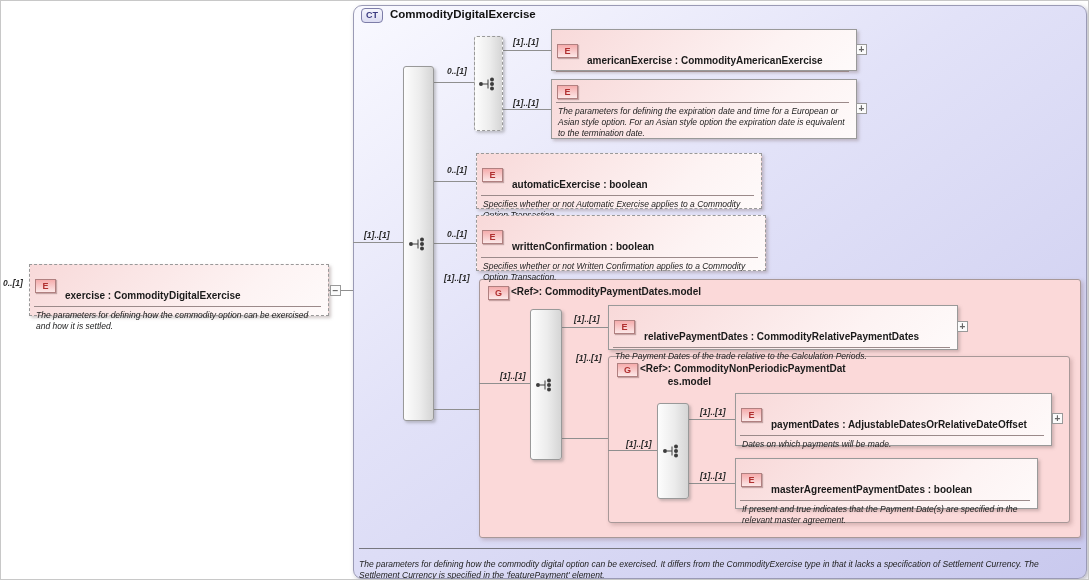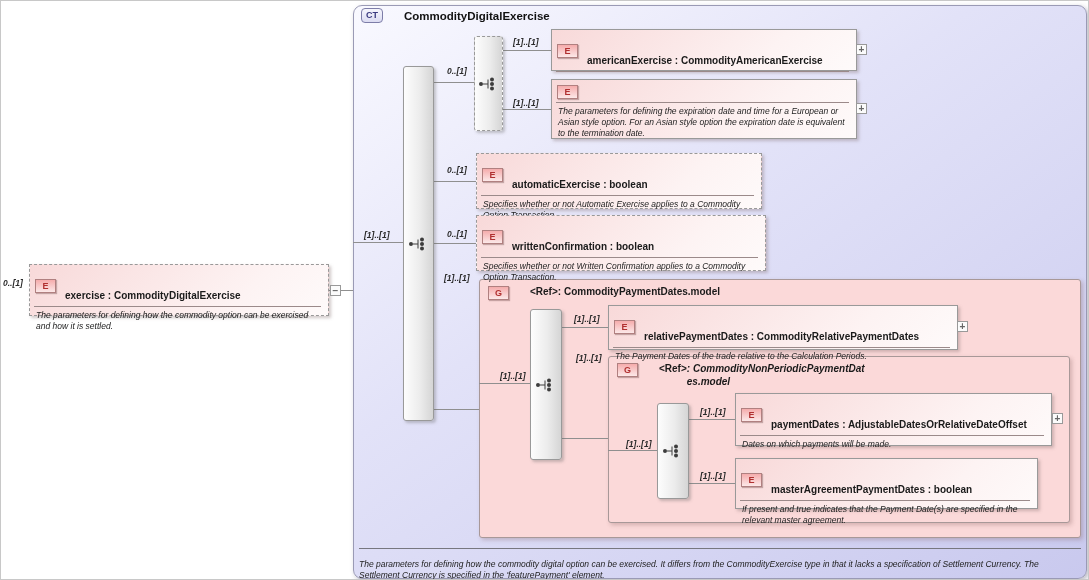--- a/index.html
+++ b/index.html
@@ -2,32 +2,32 @@
 <html><head>
 <meta charset="utf-8">
 <style>
   html,body{margin:0;padding:0;background:#fff;}
   .canvas{position:relative;width:1089px;height:580px;background:#ffffff;
           font-family:"Liberation Sans",sans-serif;overflow:hidden;box-sizing:border-box;border:1px solid #c8c8c8;}
   
   .ct-box{position:absolute;border:1px solid #9a9ab5;border-radius:9px;
           background:linear-gradient(145deg,#f9f9ff 0%,#e2e2f8 40%,#c9c9ee 100%);
           box-shadow:2px 2px 5px rgba(60,60,90,.35);}
-  .ct-header{position:absolute;display:flex;align-items:center;gap:21px;}
+  .ct-header{position:absolute;display:flex;align-items:flex-start;gap:7px;}
   .ct-badge{display:inline-block;padding:1px 4px;border-radius:4px;border:1px solid #7d7da8;
             background:linear-gradient(180deg,#f6f6fd,#dcdcf2);color:#3b3b80;
             font-weight:bold;font-size:9px;line-height:11px;}
   .ct-title{font-weight:bold;font-size:11.5px;color:#111;}
   .ct-footer-sep{position:absolute;height:1px;background:#77777f;}
   .ct-footer{position:absolute;font-style:italic;font-size:8.5px;color:#222;line-height:1.3;}
   
   .group-box{position:absolute;border:1px solid #a89898;border-radius:3px;background:#fbd9d9;
              box-shadow:2px 2px 4px rgba(120,80,80,.30);}
   .group-head{display:flex;align-items:flex-start;padding:6px 8px 0 8px;}
-  .g-ref{font-weight:bold;font-size:10px;color:#1a1a1a;margin-left:21px;white-space:nowrap;}
+  .g-ref{font-weight:bold;font-size:10px;color:#1a1a1a;margin-left:2px;white-space:nowrap;}
   .g-title{font-weight:bold;font-size:10px;color:#1a1a1a;word-break:break-all;line-height:1.25;}
   
   .ebox{position:absolute;border:1px solid #999;background:linear-gradient(135deg,#f8d9d9 0%,#fdf3f3 70%,#fefafa 100%);
         box-shadow:2px 2px 3px rgba(120,100,100,.35);box-sizing:border-box;}
   .ebox.dashed{border-style:dashed;}
   .ehead{display:flex;align-items:center;gap:9px;padding:5px 6px 3px 5px;}
   .badge{display:inline-block;width:19px;height:12px;border:1px solid #b08080;
          background:linear-gradient(180deg,#f5acac,#fce8e8);color:#b03030;
          font-weight:bold;font-size:9px;line-height:12px;text-align:center;flex:0 0 auto;
          box-shadow:1px 1px 1px rgba(120,80,80,.4);}
@@ -65,21 +65,21 @@
       <span class="badge">G</span>
       <span class="g-ref">&lt;Ref&gt;</span>
       <span class="g-title">: CommodityPaymentDates.model</span>
     </div>
   </div>
 
   <div class="group-box" style="left:607px;top:355px;width:460px;height:165px;">
     <div class="group-head">
       <span class="badge">G</span>
       <span class="g-ref">&lt;Ref&gt;</span>
-      <span class="g-title" style="width:182px;font-style:italic;">: CommodityNonPeriodicPaymentDates.model</span>
+      <span class="g-title" style="width:182px;">: CommodityNonPeriodicPaymentDates.model</span>
     </div>
   </div>
 
   <div class="hl" style="left:328px;top:289px;width:24px;"></div>
   <div class="hl" style="left:352px;top:241px;width:50px;"></div>
   <div class="hl" style="left:431px;top:81px;width:42px;"></div>
   <div class="hl" style="left:500px;top:49px;width:50px;"></div>
   <div class="hl" style="left:500px;top:108px;width:50px;"></div>
   <div class="hl" style="left:431px;top:180px;width:44px;"></div>
   <div class="hl" style="left:431px;top:242px;width:44px;"></div>

